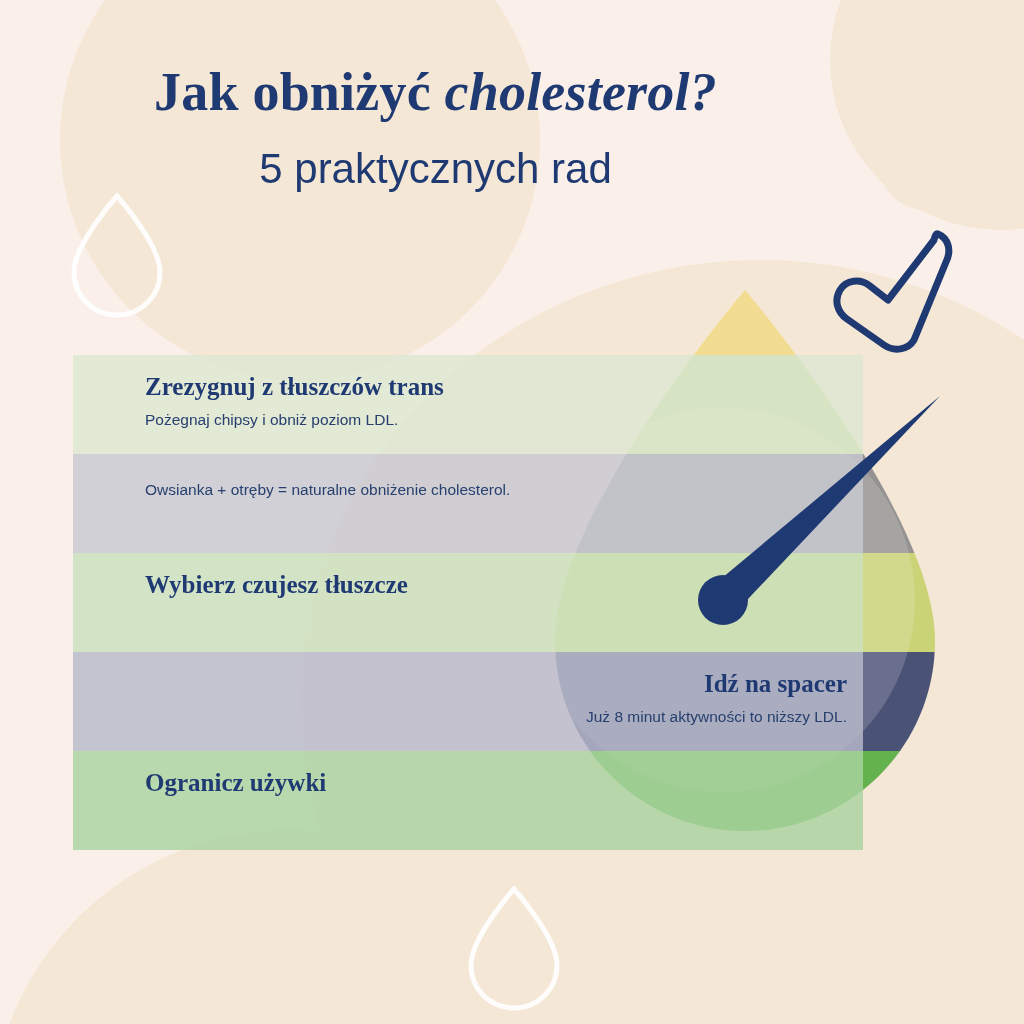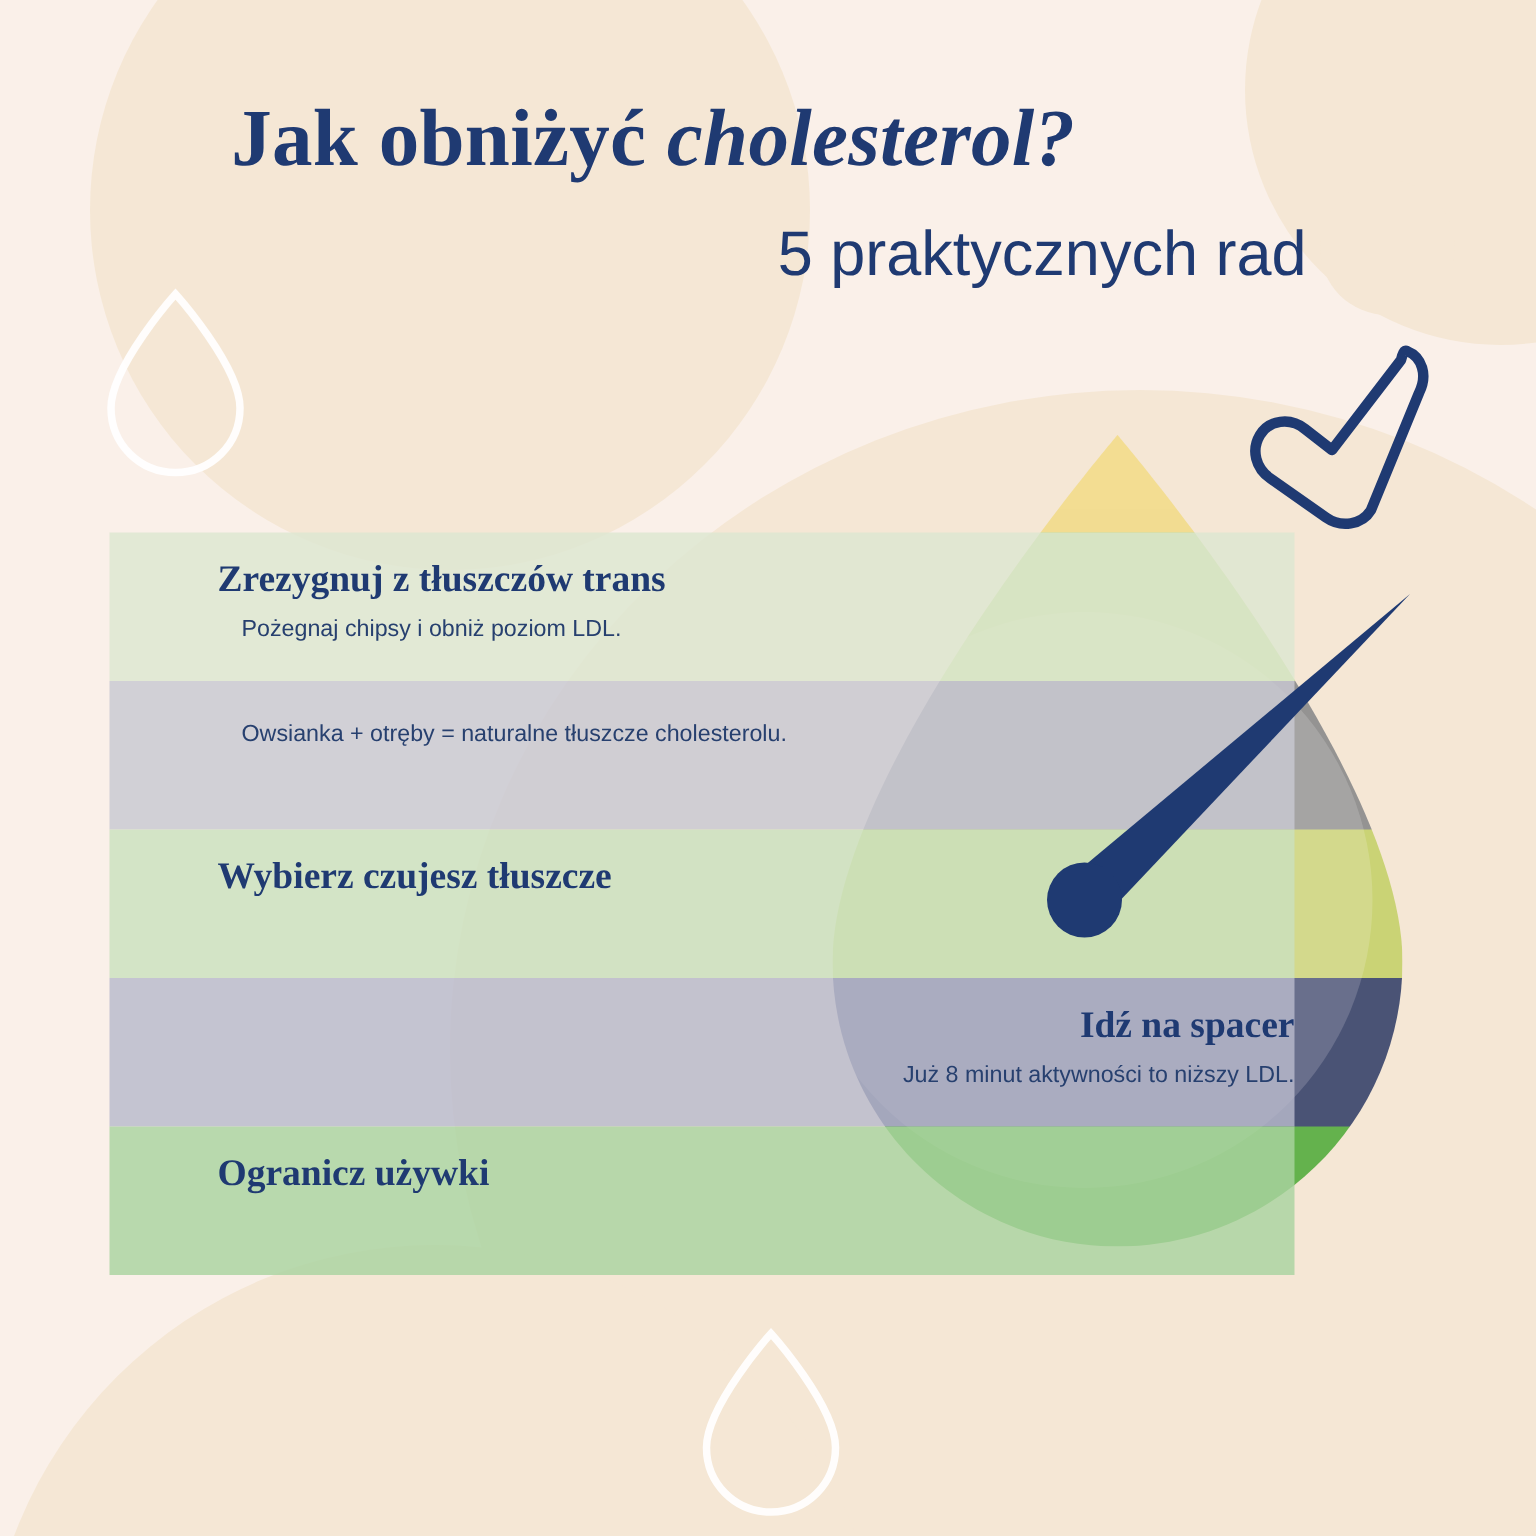--- a/index.html
+++ b/index.html
@@ -48,53 +48,52 @@
     font-style: italic;
     font-weight: bold;
   }
   .subtitle {
     font-family: "Liberation Sans", sans-serif;
     font-weight: 400;
     font-size: 42px;
     line-height: 1.2;
     color: #1F3A72;
     margin: 22px 0 0 0;
-    text-align: right;
   }
 
   
   .tips {
     position: absolute;
     left: 73px;
     top: 355px;
     width: 790px;
     z-index: 4;
   }
   .tip-row {
     position: relative;
     height: 99px;
     box-sizing: border-box;
-    padding: 18px 0 0 72px;
+    padding: 18px 16px 0 72px;
   }
   .tip-title {
     font-family: "Liberation Serif", "DejaVu Serif", serif;
     font-weight: bold;
     font-size: 25px;
     line-height: 1.15;
     color: #1F3A72;
     margin: 0;
     white-space: nowrap;
   }
   .tip-desc {
     font-family: "Liberation Sans", sans-serif;
     font-weight: 400;
     font-size: 15.5px;
     line-height: 1.2;
     color: #27406F;
-    margin: 9px 0 0 16px;
+    margin: 9px 0 0 0;
     white-space: nowrap;
   }
 
   
   .graphic {
     position: absolute;
     left: 0;
     top: 0;
     width: 1024px;
     height: 1024px;
@@ -175,21 +174,21 @@
   </svg>
 
   <div class="tips">
 
     <div class="tip-row" style="background: rgba(221,230,209,0.82);">
       <div class="tip-title">Zrezygnuj z tłuszczów trans</div>
       <div class="tip-desc">Pożegnaj chipsy i obniż poziom LDL.</div>
     </div>
 
     <div class="tip-row" style="background: rgba(200,200,210,0.82);">
-      <div class="tip-desc">Owsianka + otręby = naturalne tłuszcze cholesterolu.</div>
+      <div class="tip-desc">Owsianka + otręby = naturalne obniżenie cholesterol.</div>
     </div>
 
     <div class="tip-row" style="background: rgba(203,224,190,0.82);">
       <div class="tip-title">Wybierz czujesz tłuszcze</div>
     </div>
 
     <div class="tip-row" style="background: rgba(184,185,204,0.82); text-align: right;">
       <div class="tip-title">Idź na spacer</div>
       <div class="tip-desc">Już 8 minut aktywności to niższy LDL.</div>
     </div>

